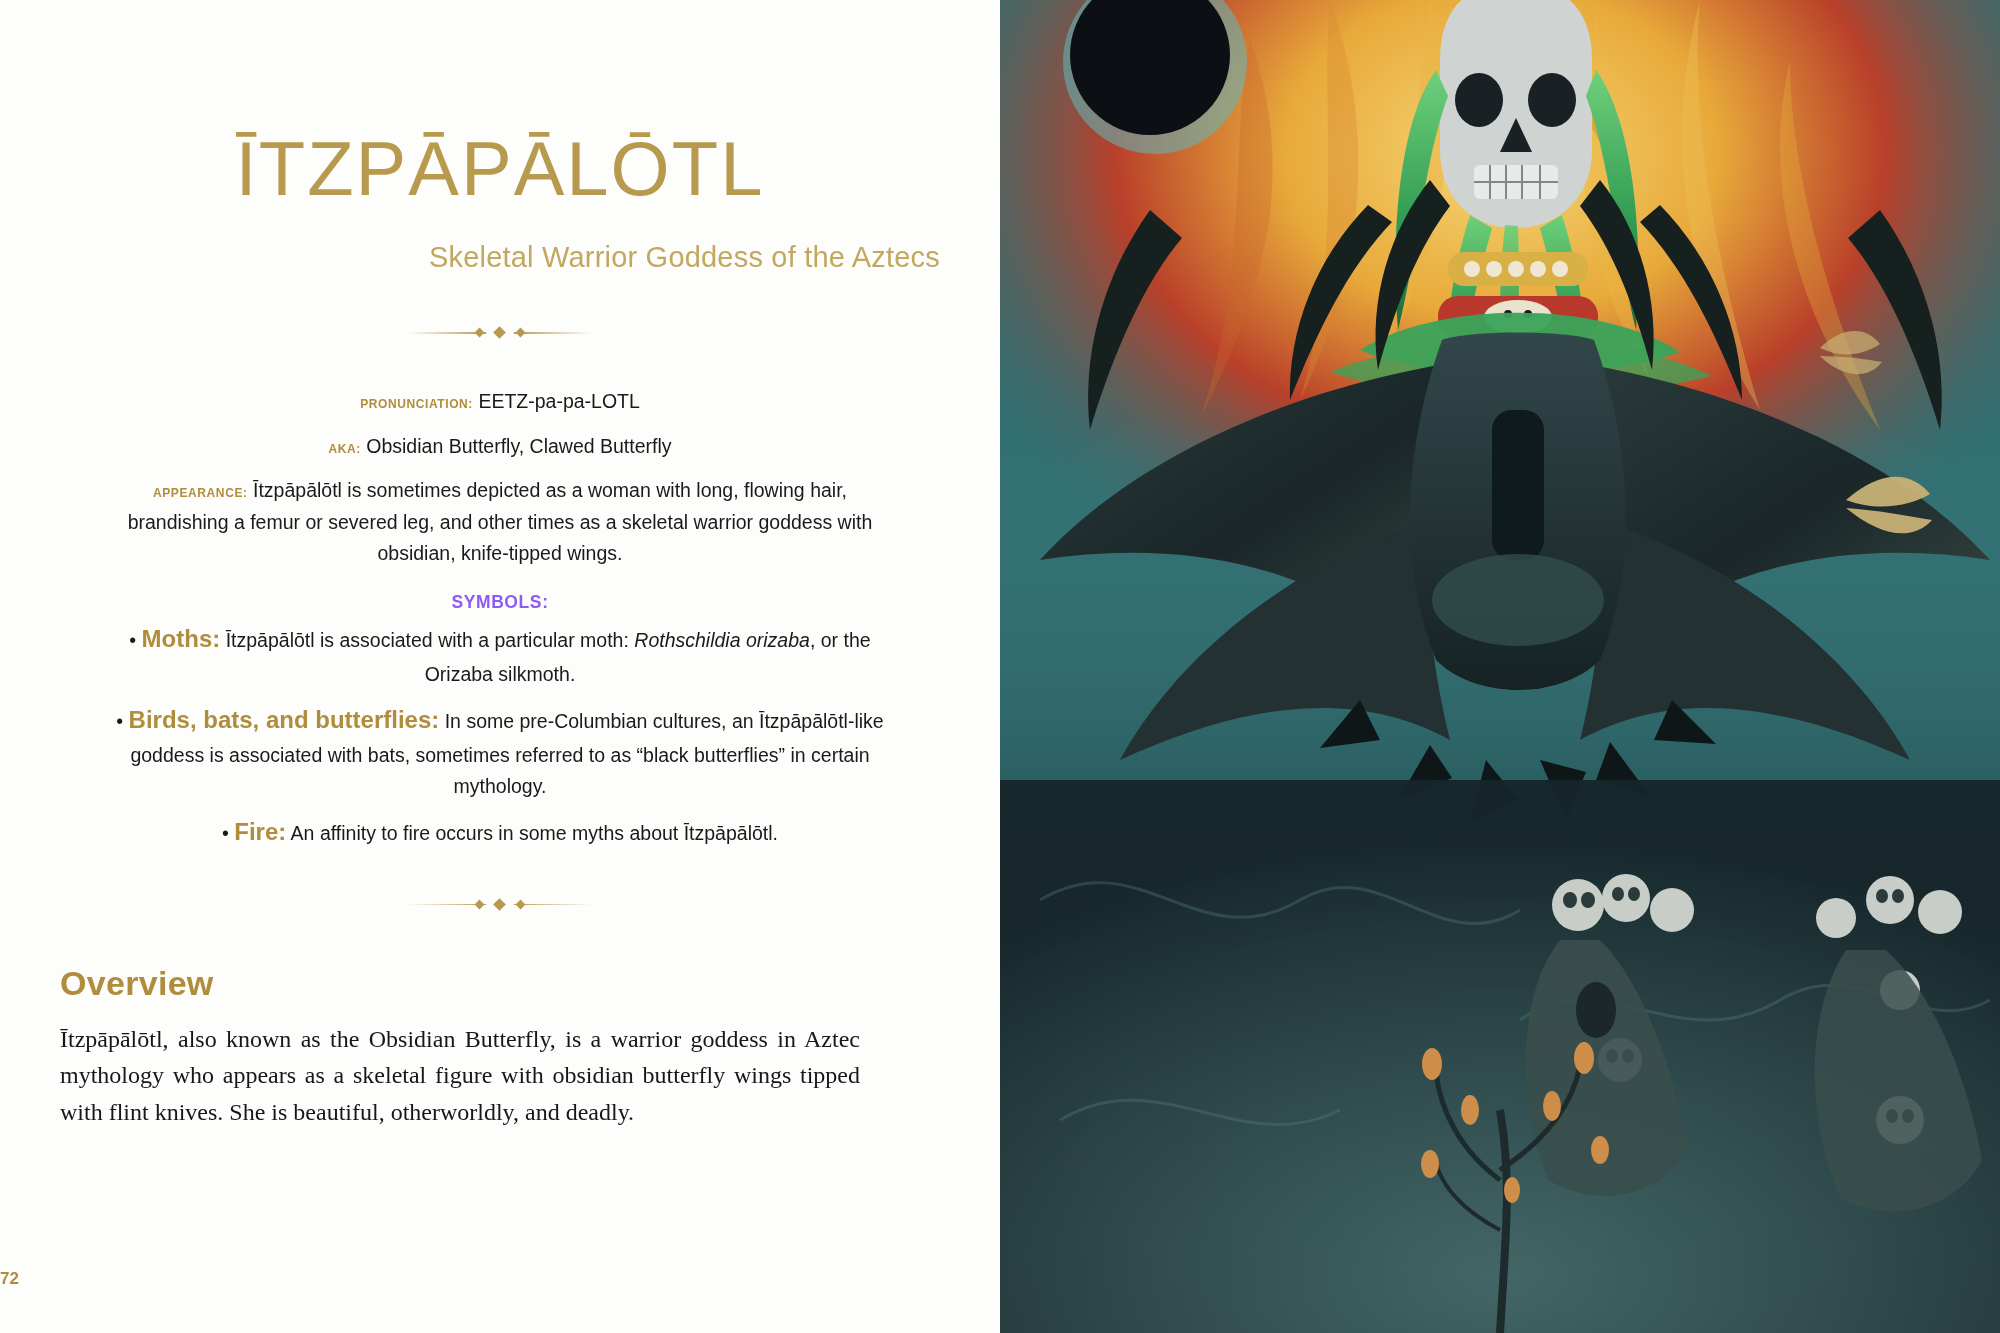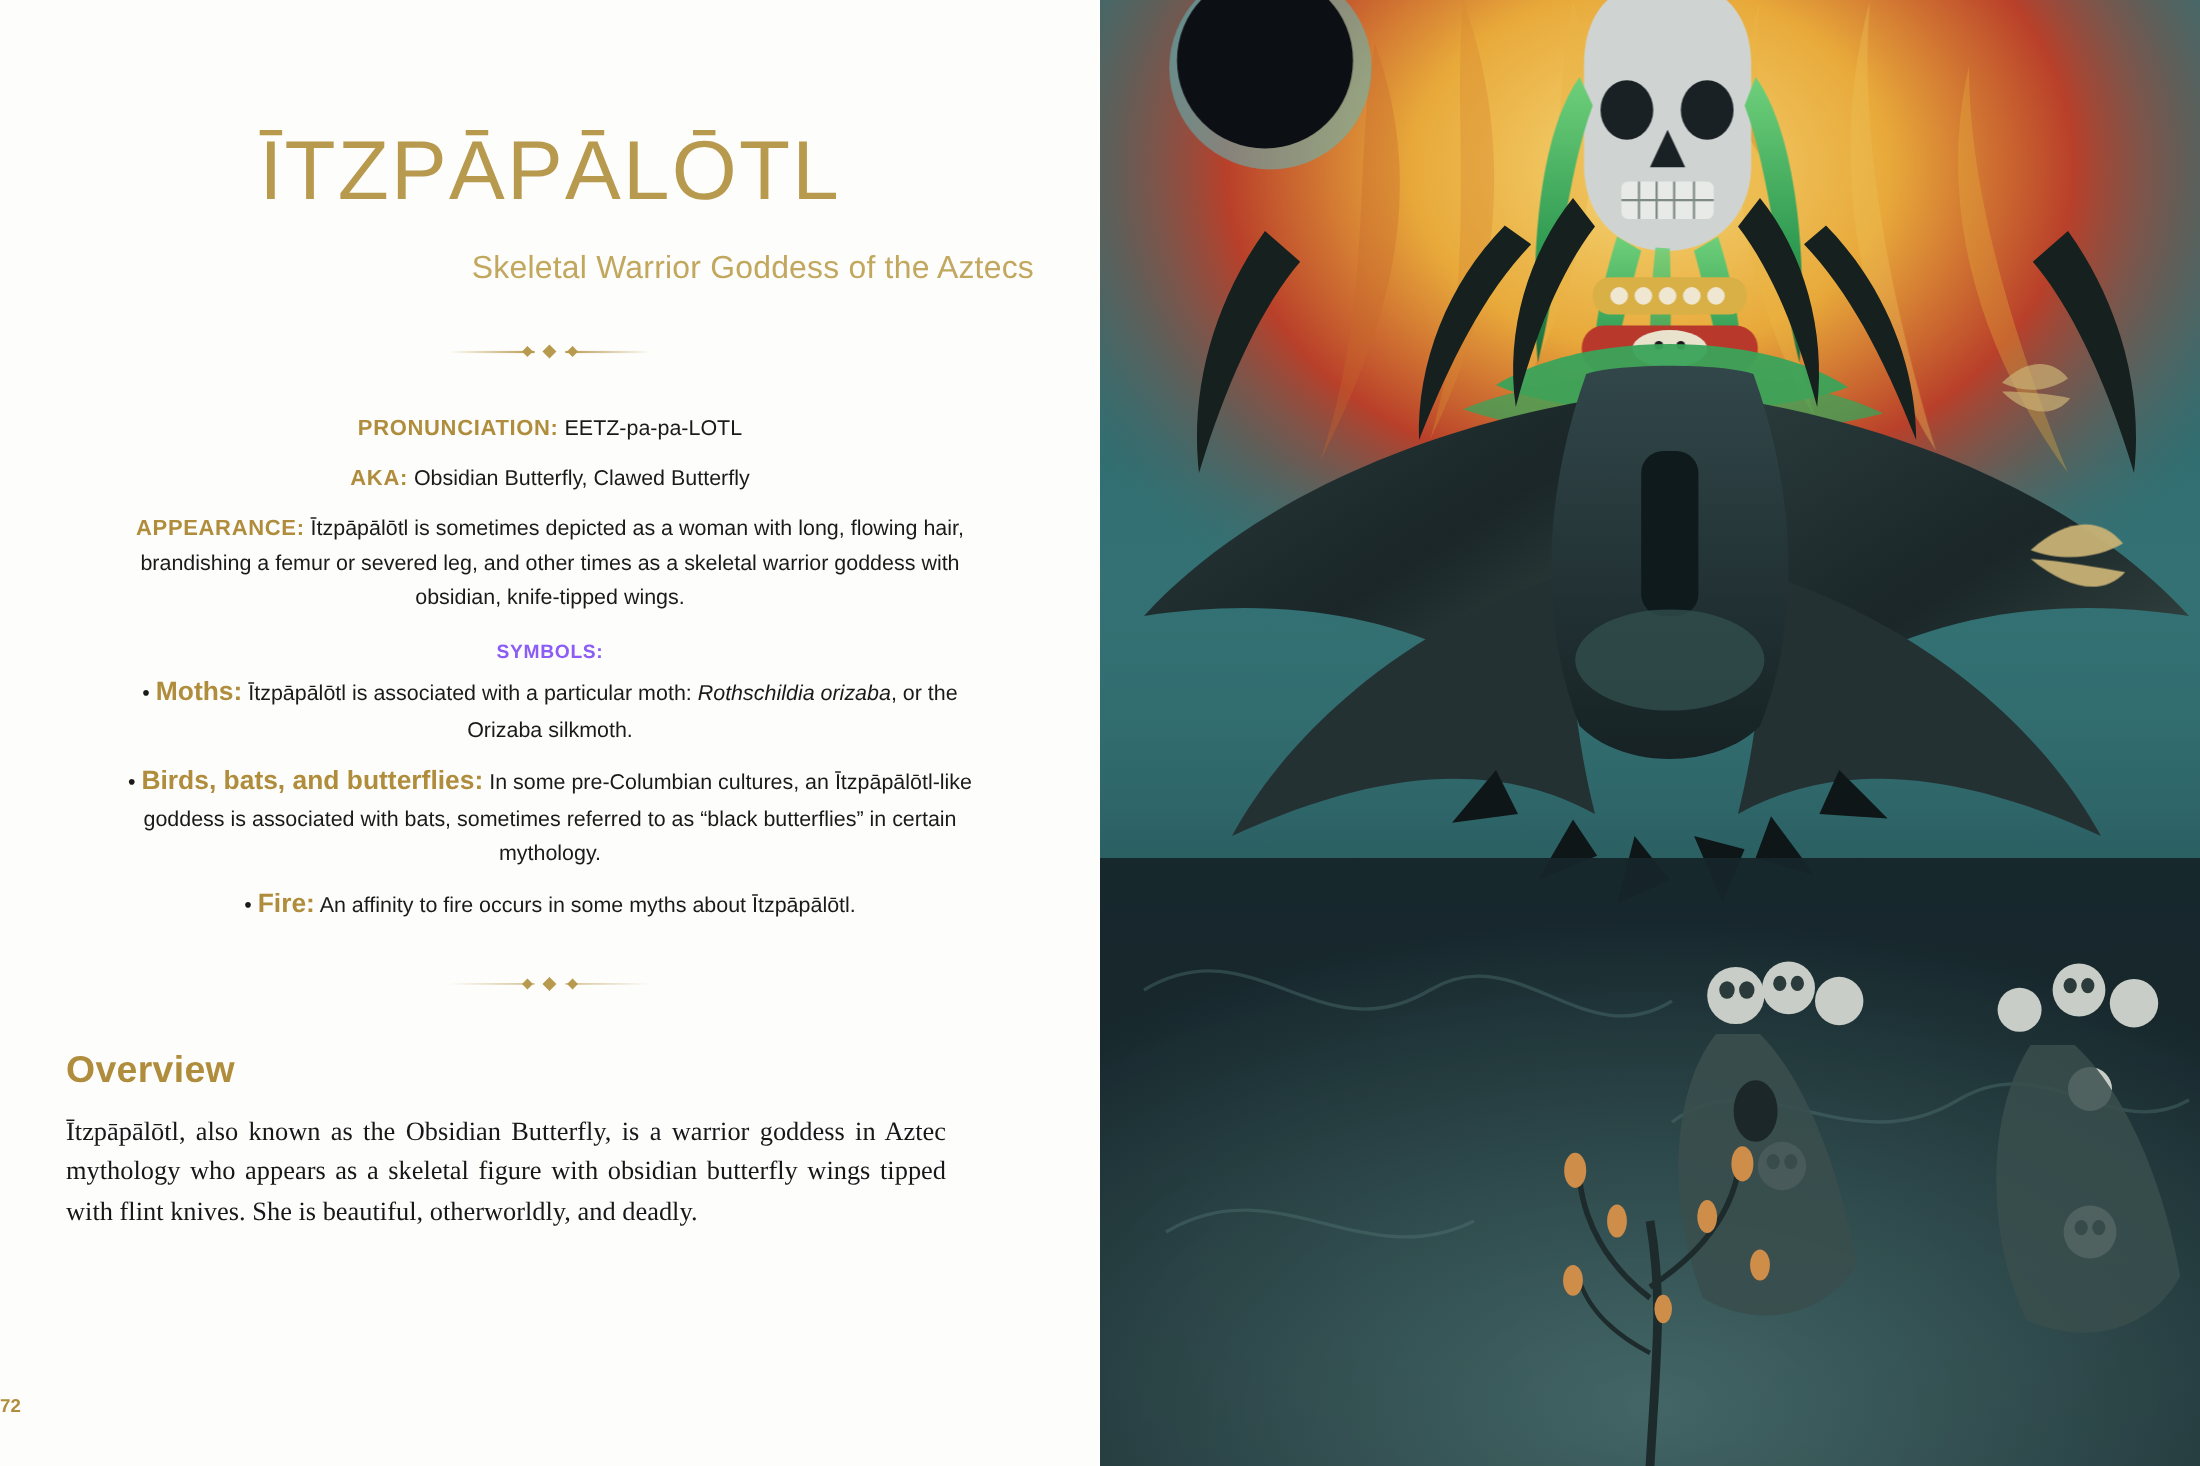--- a/index.html
+++ b/index.html
@@ -19,21 +19,21 @@
     height: 1333px;
   }
 
   
   .text-page {
     width: 1000px;
     height: 1333px;
     background: #fdfdfb;
     position: relative;
     box-sizing: border-box;
-    padding: 0 60px;
+    padding: 13px 60px;
   }
 
   .title {
     text-align: center;
     color: #b89a4e;
     font-family: "Liberation Sans", sans-serif;
     font-size: 76px;
     font-weight: 400;
     letter-spacing: 2px;
     margin: 0;
@@ -99,21 +99,21 @@
     line-height: 1.62;
     max-width: 800px;
     margin-left: auto;
     margin-right: auto;
   }
   .fact-row { margin-bottom: 13px; }
   .lbl {
     color: #b08d3c;
     font-weight: bold;
     letter-spacing: 0.6px;
-    font-size: 20px;
+    font-size: 12px;
   }
   .symbols-head {
     color: #8b5cf6;
     font-weight: bold;
     letter-spacing: 0.6px;
     font-size: 17.5px;
     margin-top: 18px;
     margin-bottom: 4px;
   }
   .sym-item { margin-bottom: 10px; }

